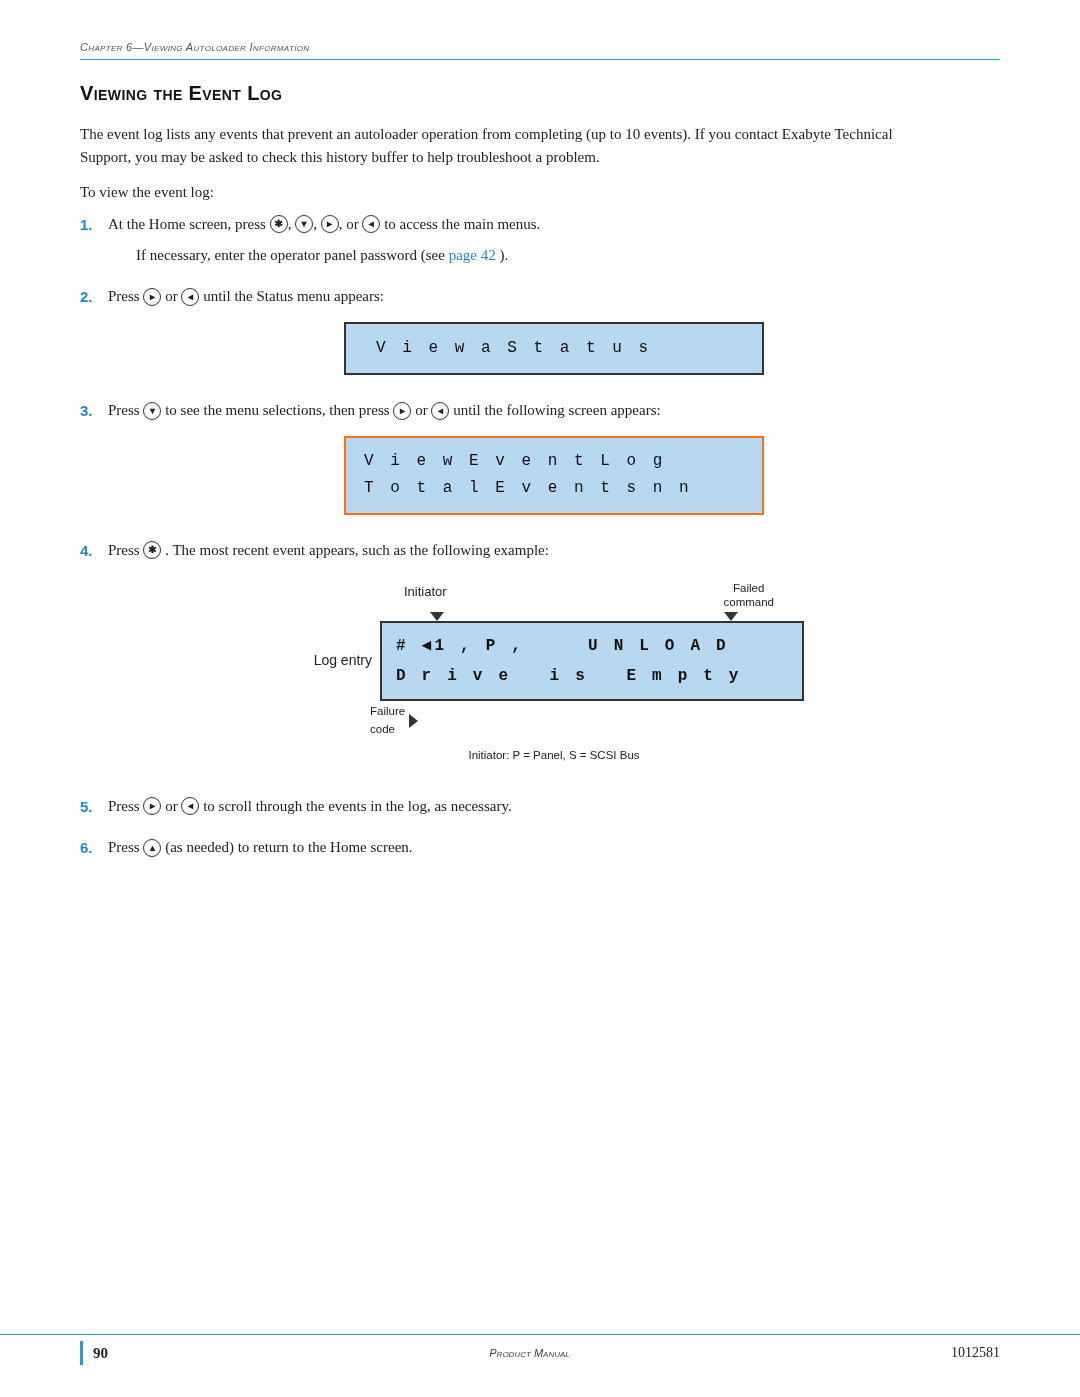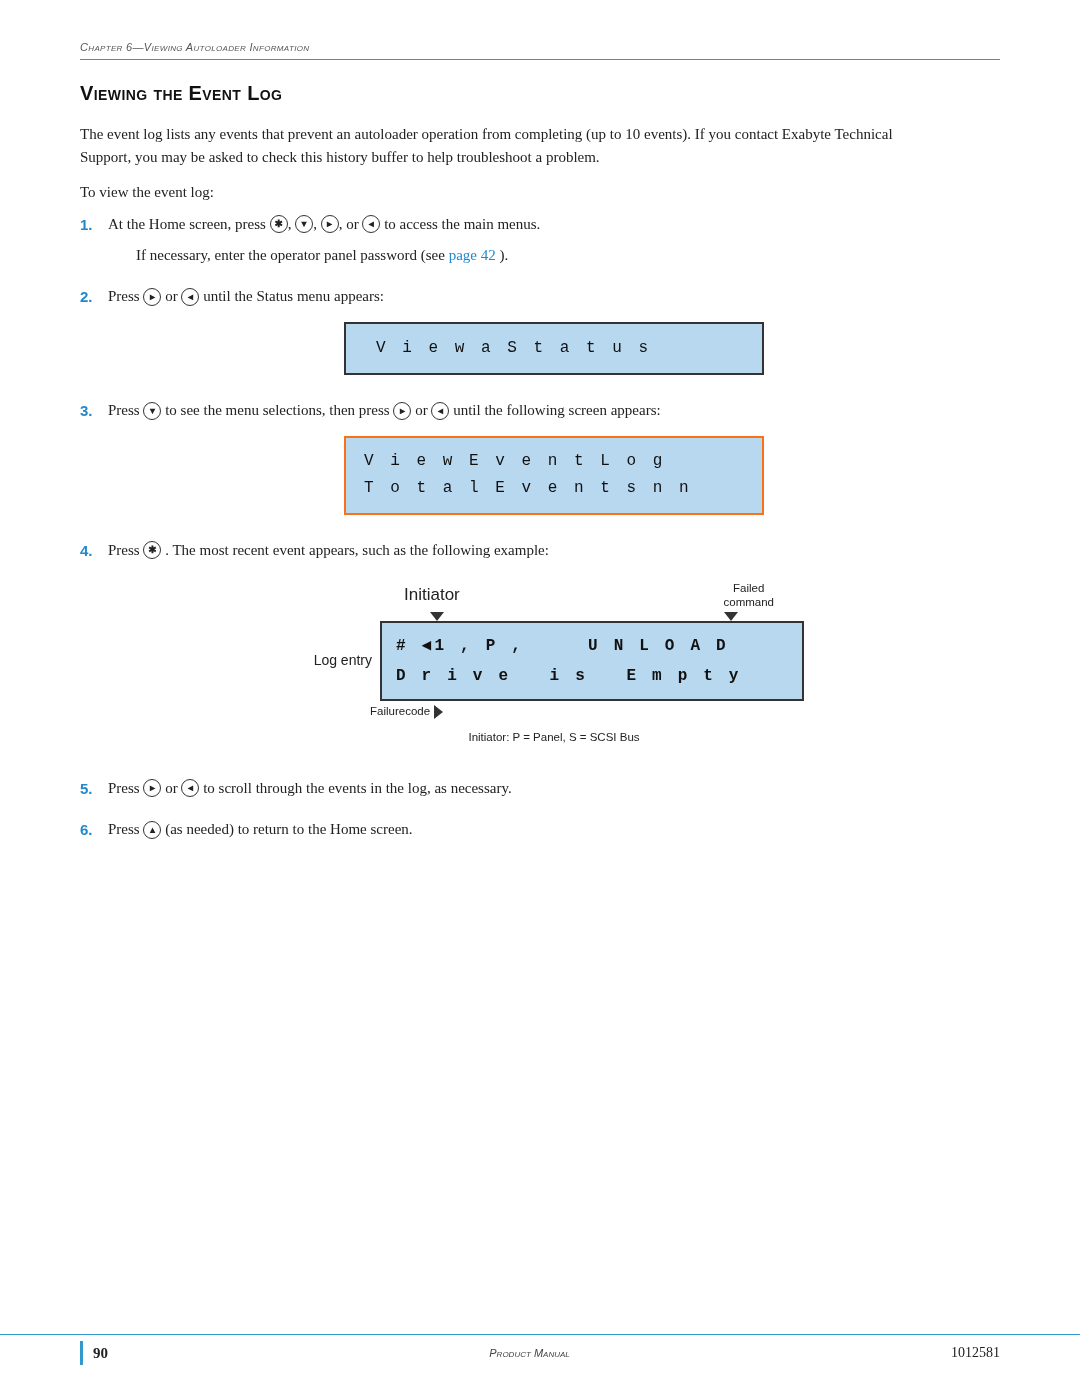--- a/index.html
+++ b/index.html
@@ -342,21 +342,21 @@
       <div class="list-content">
         <p>
           <span>Press </span>
           <span class="inline-icon icon-asterisk"></span>
           <span>. The most recent event appears, such as the following example:</span>
         </p>
 
         <div class="diagram-wrapper">
 
           <div style="display:flex; justify-content:space-between; padding-left:100px; padding-right:30px; margin-bottom:2px;">
-            <div style="font-family:Arial,sans-serif;font-size:17px;text-align:center;">Initiator</div>
+            <div style="font-family:Arial,sans-serif;font-size:13px;text-align:center;">Initiator</div>
             <div style="font-family:Arial,sans-serif;font-size:11.5px;text-align:center;line-height:1.2;">Failed<br>command</div>
           </div>
 
           <div style="display:flex; justify-content:space-between; padding-left:126px; padding-right:66px; margin-bottom:0;">
             <div class="arrow-down-indicator"></div>
             <div class="arrow-down-indicator"></div>
           </div>
 
           <div style="display:flex;align-items:center;gap:0;">
 
@@ -366,21 +366,21 @@
             </div>
             <div style="flex:1;">
               <div class="lcd-diag-box">
                 <div class="lcd-diagram-row">#  ◀1  ,  P  ,&nbsp;&nbsp;&nbsp;&nbsp;&nbsp;U  N  L  O  A  D</div>
                 <div class="lcd-diagram-row">D  r  i  v  e&nbsp;&nbsp;&nbsp;i  s&nbsp;&nbsp;&nbsp;E  m  p  t  y</div>
               </div>
             </div>
           </div>
 
           <div style="display:flex;align-items:center;margin-top:2px;padding-left:66px;">
-            <div style="display:flex;flex-direction:row;align-items:flex-start;margin-right:4px;">
+            <div style="display:flex;flex-direction:column;align-items:flex-start;margin-right:4px;">
               <span style="font-family:Arial,sans-serif;font-size:11.5px;">Failure</span>
               <span style="font-family:Arial,sans-serif;font-size:11.5px;">code</span>
             </div>
             <div class="arrow-right-indicator"></div>
           </div>
 
           <div class="diag-initiator-note" style="margin-top:8px;">
             <span>Initiator: P = Panel, S = SCSI Bus</span>
           </div>
         </div>

